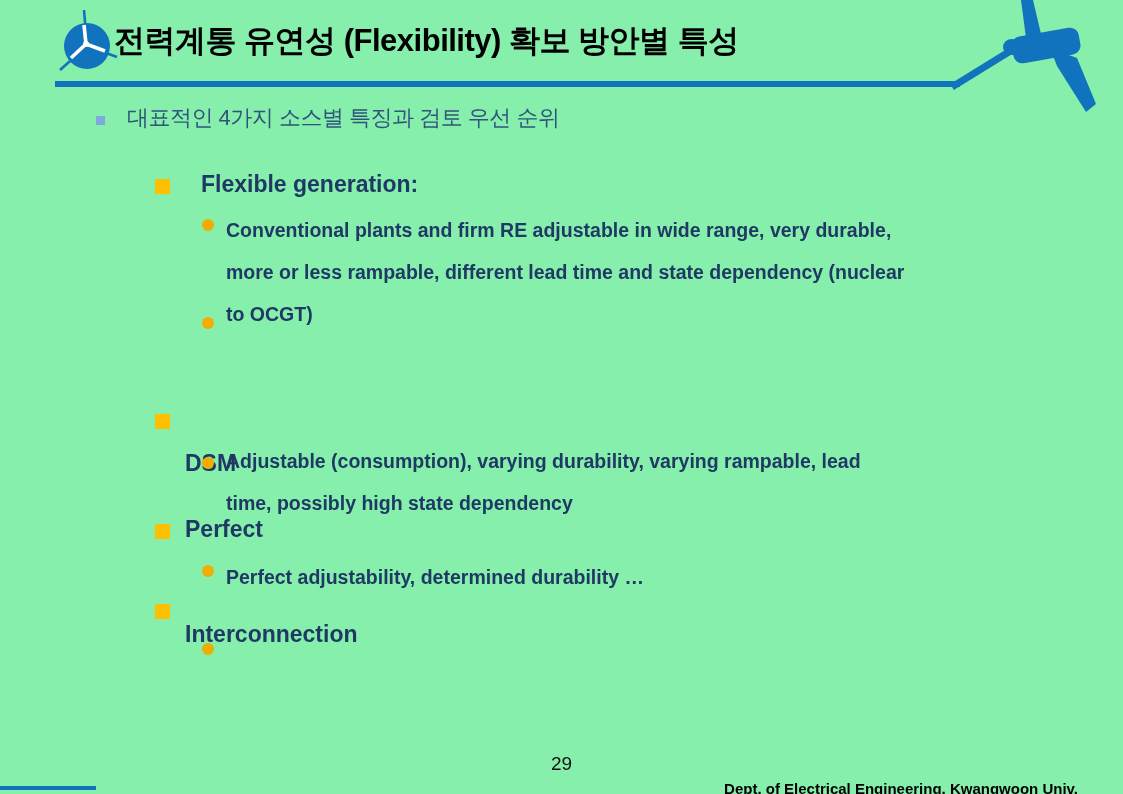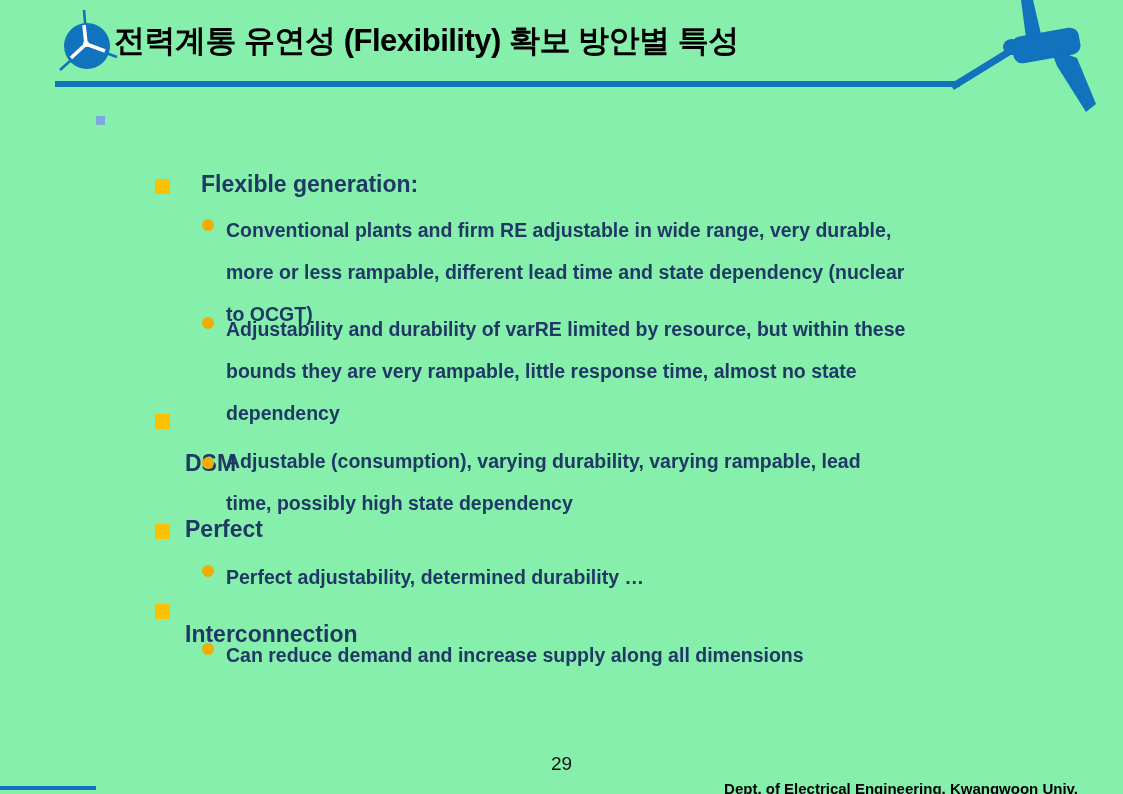--- a/index.html
+++ b/index.html
@@ -56,50 +56,47 @@
     <path d="M52 87 L112 50" stroke="#1173BD" stroke-width="7" fill="none"></path>
     <ellipse cx="112" cy="47" rx="9" ry="8" fill="#1173BD"></ellipse>
     <g transform="rotate(-10 146 45)">
       <rect x="112" y="32" width="68" height="27" rx="9" fill="#1173BD"></rect>
     </g>
     <path d="M121 0 L133 0 L141 34 L126 38 Z" fill="#1173BD"></path>
     <path d="M150 48 L177 58 L196 104 L186 112 L157 66 Z" fill="#1173BD"></path>
   </svg>
 
   <div class="abs subtitle-square"></div>
+  <div class="abs subtitle">대표적인 4가지 소스별 특징과 검토 우선 순위</div>
 
   <div class="sec-square" style="top:179px;"></div>
   <div class="sec-title" style="top:171px;margin-left:16px;">Flexible generation:</div>
 
   <div class="dot" style="top:219px;"></div>
   <div class="btxt" style="top:209px;">Conventional plants and firm RE adjustable in wide range, very durable,
 more or less rampable, different lead time and state dependency (nuclear
 to OCGT)</div>
 
   <div class="dot" style="top:317px;"></div>
-  <div class="btxt" style="top:308px;">Adjustability and durability of varRE limited by resource, but within these
-bounds they are very rampable, little response time, almost no state
-dependency</div>
 
   <div class="sec-square" style="top:414px;"></div>
   <div class="sec-title" style="top:410px;margin-top:40px;">DSM</div>
 
   <div class="dot" style="top:457px;"></div>
   <div class="btxt" style="top:440px;">Adjustable (consumption), varying durability, varying rampable, lead
 time, possibly high state dependency</div>
 
   <div class="sec-square" style="top:524px;"></div>
   <div class="sec-title" style="top:516px;">Perfect</div>
 
   <div class="dot" style="top:565px;"></div>
   <div class="btxt" style="top:556px;">Perfect adjustability, determined durability …</div>
 
   <div class="sec-square" style="top:604px;"></div>
   <div class="sec-title" style="top:596px;margin-top:25px;">Interconnection</div>
 
   <div class="dot" style="top:643px;"></div>
-  <div class="btxt" style="top:634px;">Can reduce demand and increase supply along all dimensions</div>
 
   <div class="abs page-num">29</div>
   <div class="abs affiliation">Dept. of Electrical Engineering, Kwangwoon Univ.</div>
   <div class="abs bottom-line"></div>
 
 </div>
 
 </body></html>

